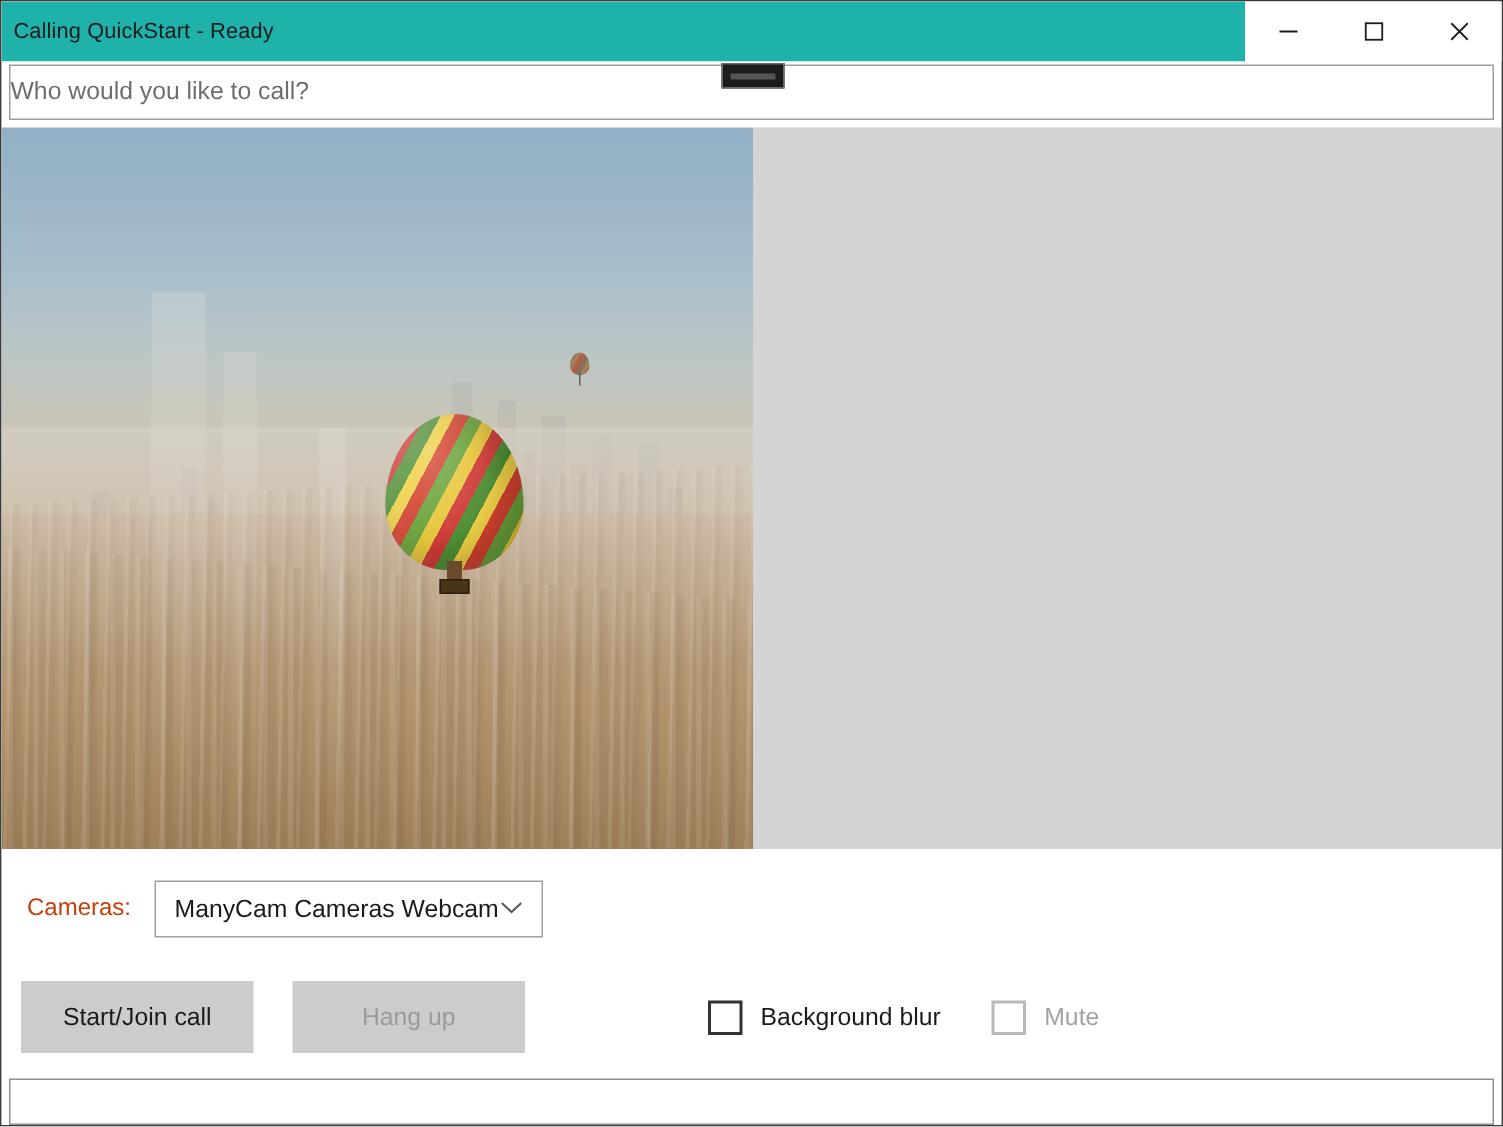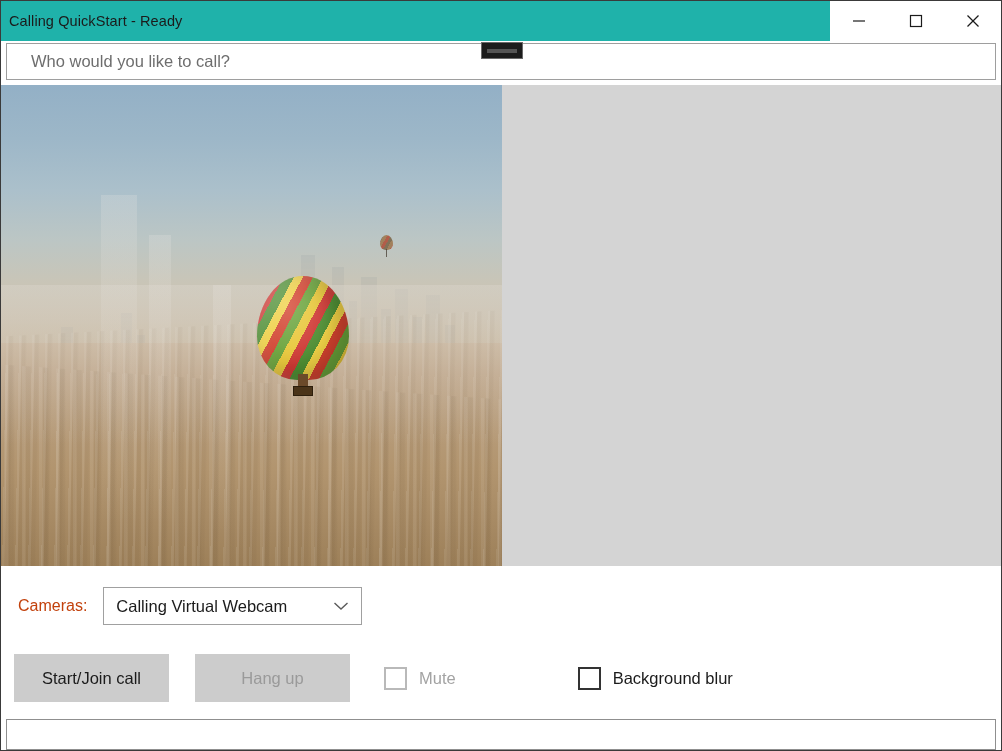--- a/index.html
+++ b/index.html
@@ -83,21 +83,21 @@
     left: 5px;
     top: 2px;
     width: 990px;
     height: 37px;
     box-sizing: border-box;
     border: 1px solid #9e9e9e;
     background: #ffffff;
     font-family: "Liberation Sans", sans-serif;
     font-size: 16.5px;
     color: #2a2a2a;
-    padding: 0 0 0 24px;
+    padding: 0 0 0 0;
     outline: none;
   }
   .callee-input::placeholder {
     color: #6e6e6e;
     opacity: 1;
   }
 
   
   .overlay-chip {
     position: absolute;
@@ -533,42 +533,42 @@
     </div>
 
     <div class="remote-video"></div>
   </div>
 
   <div class="controls">
 
     <div class="camera-row">
       <span class="camera-label">Cameras:</span>
       <div class="camera-select">
-        <span class="camera-select-value">Calling Virtual Webcam</span>
+        <span class="camera-select-value">ManyCam Cameras Webcam</span>
         <span class="chevron">
           <svg width="16" height="10" viewBox="0 0 16 10">
             <polyline points="1.5,2 8,8 14.5,2" fill="none" stroke="#5a5a5a" stroke-width="1.4"></polyline>
           </svg>
         </span>
       </div>
     </div>
 
     <div class="button-row">
       <button class="btn btn-start">Start/Join call</button>
       <button class="btn btn-hangup">Hang up</button>
 
+      <label class="check-wrap check-blur">
+        <span class="checkbox cb-enabled"></span>
+        <span class="check-label lbl-enabled">Background blur</span>
+      </label>
+
       <label class="check-wrap check-mute">
         <span class="checkbox cb-disabled"></span>
         <span class="check-label lbl-disabled">Mute</span>
       </label>
-
-      <label class="check-wrap check-blur">
-        <span class="checkbox cb-enabled"></span>
-        <span class="check-label lbl-enabled">Background blur</span>
-      </label>
     </div>
   </div>
 
   <div class="status-area">
     <input class="status-box" type="text" value="" style="">
   </div>
 
 </div>
 
 </body></html>

